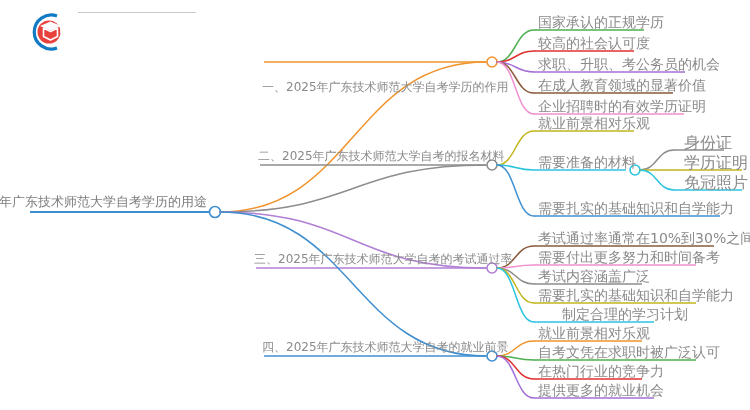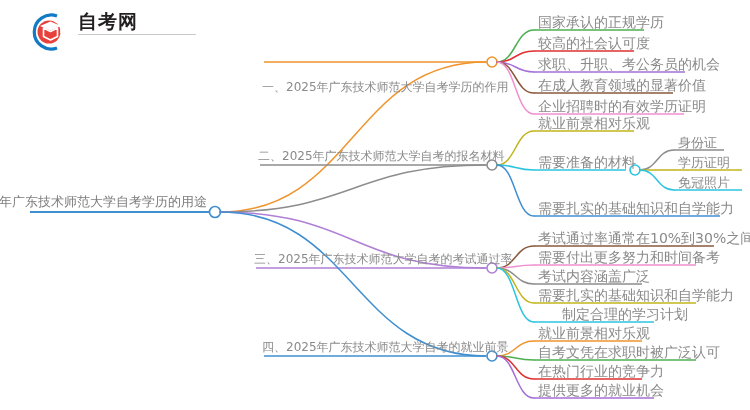--- a/index.html
+++ b/index.html
@@ -77,39 +77,39 @@
   }
   .node-main {
     font-size: 12px;
     color: #8a8a8a;
   }
   .node-leaf {
     font-size: 14px;
     color: #8a8a8a;
   }
   .node-leaf2 {
-    font-size: 13px;
-    color: #8a8a8a;
+    font-size: 16px;
+    color: #8a8a8a;
+    margin-left: 6px;
   }
 </style>
 </head>
 <body>
 
 <div class="logo">
   <div class="logo-mark">
     <svg width="44" height="44" viewBox="0 0 44 44" xmlns="http://www.w3.org/2000/svg">
       <path d="M31 6 A17 17 0 1 0 31 38" fill="none" stroke="#1279c4" stroke-width="3.2"></path>
       <circle cx="23" cy="22" r="11.5" fill="#e8413c"></circle>
       <path d="M14 16 L24.5 11.5 L35 16 L24.5 20.5 Z" fill="#ffffff"></path>
       <path d="M17.5 18 L17.5 26.5 L24.5 30 L31.5 26.5 L31.5 18 L24.5 21.5 Z" fill="#e8413c" stroke="#ffffff" stroke-width="1.6" stroke-linejoin="round"></path>
       <path d="M35 16 L35 23" stroke="#ffffff" stroke-width="1.4" fill="none"></path>
     </svg>
   </div>
   <div class="logo-text">
-    <div class="logo-cn">自考网</div>
     <div class="logo-rule"></div>
   </div>
 </div>
 
 <svg id="canvas" xmlns="http://www.w3.org/2000/svg">
     <line x1="30" y1="212" x2="209" y2="212" stroke="#3f8fd0" stroke-width="1.8"></line>
     <circle cx="215" cy="212" r="5.5" fill="#ffffff" stroke="#3f8fd0" stroke-width="1.6"></circle>
     <path d="M220,212 C353,212 353,62 486,62" fill="none" stroke="#f0932b" stroke-width="1.5" stroke-linecap="round"></path>
     <line x1="486" y1="62" x2="486" y2="62" stroke="#f0932b" stroke-width="1.5"></line>
     <circle cx="492" cy="62" r="5" fill="#ffffff" stroke="#f0932b" stroke-width="1.6"></circle>

